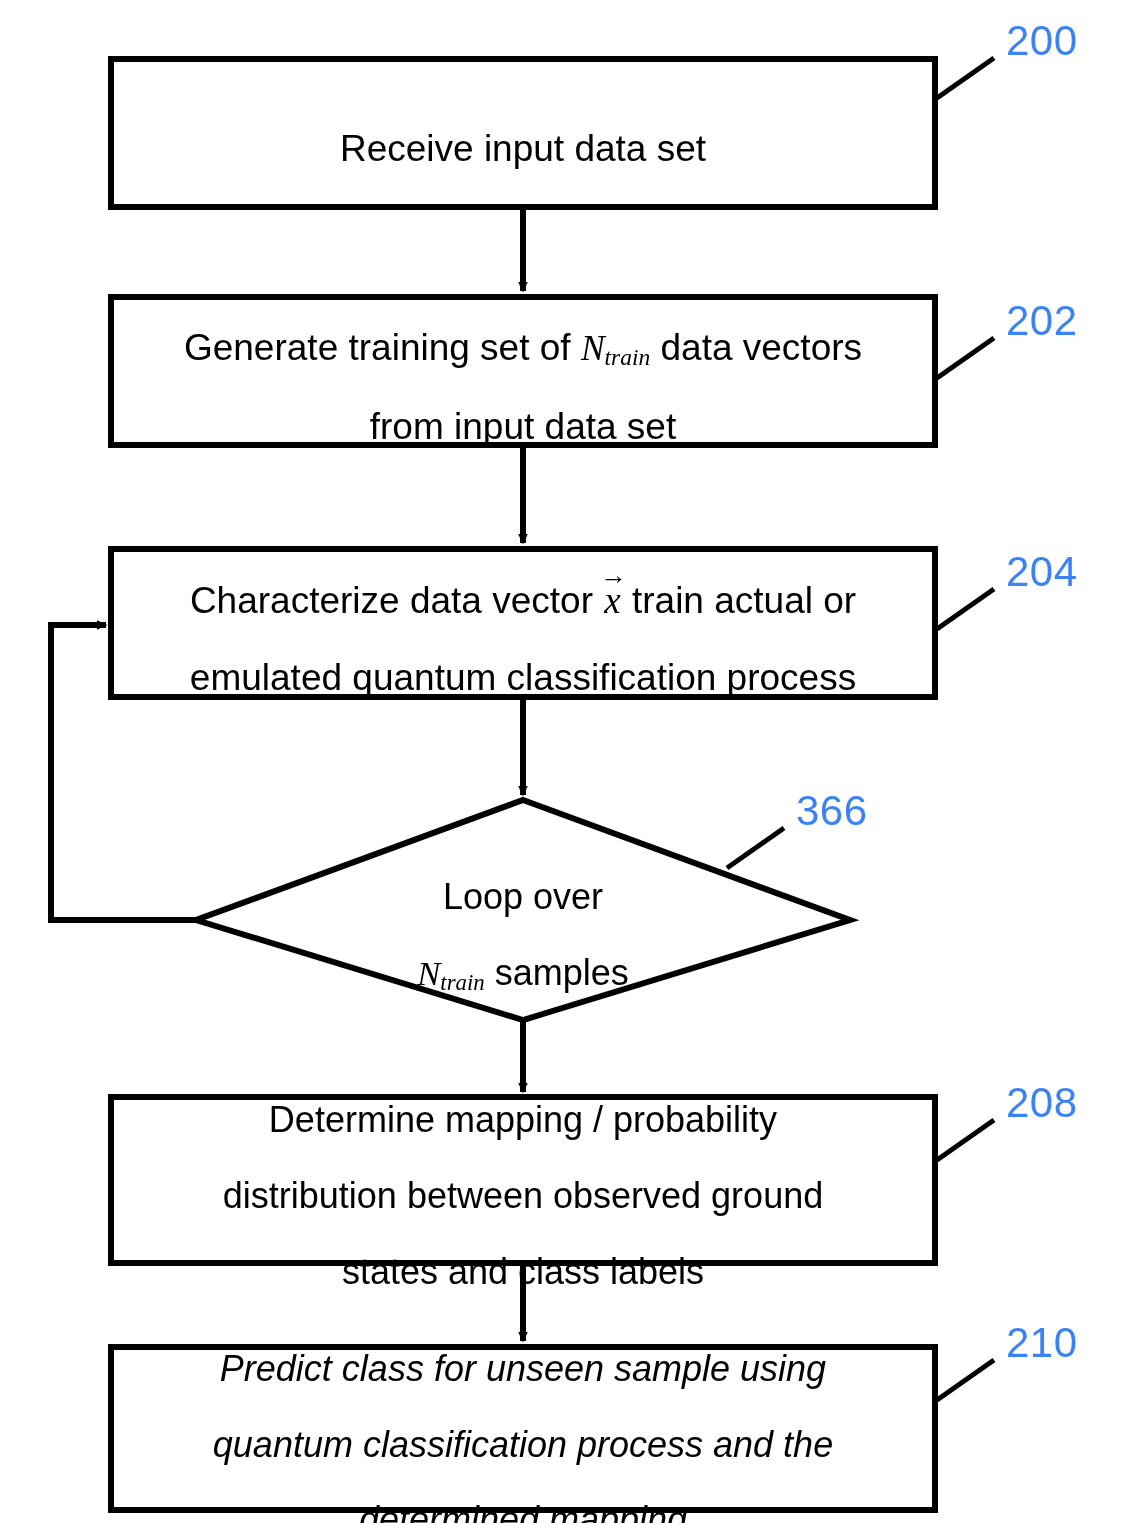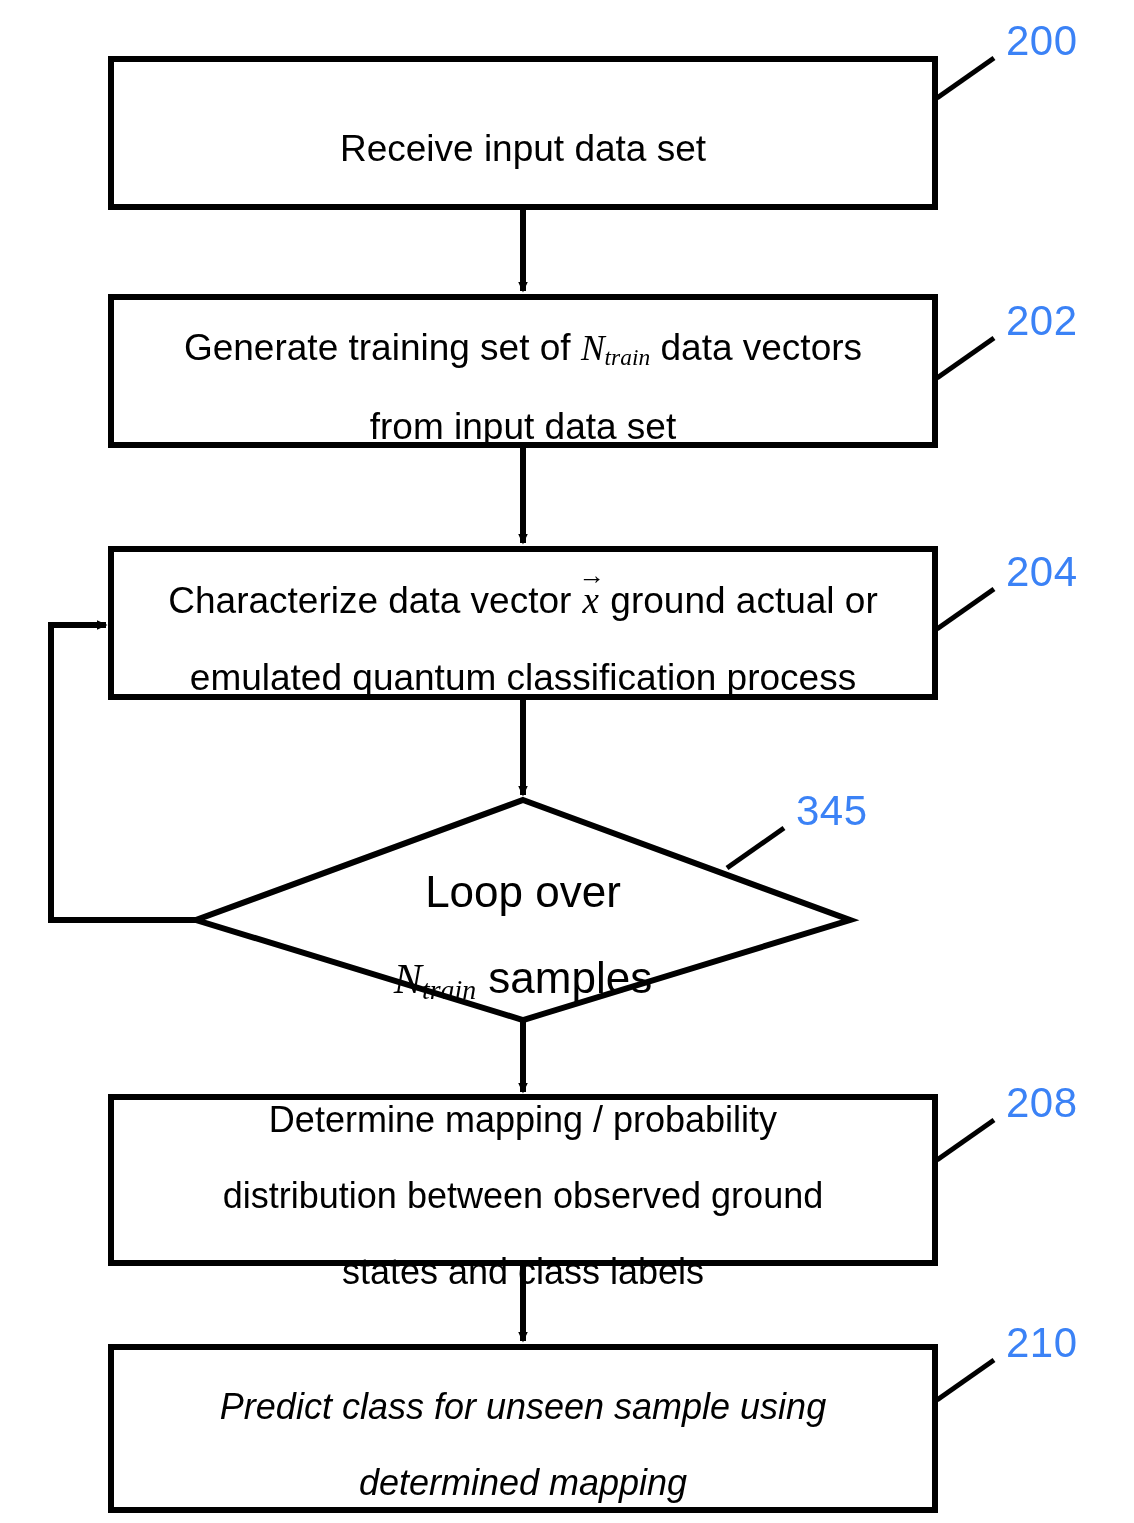--- a/index.html
+++ b/index.html
@@ -64,21 +64,21 @@
     left: 50%;
     transform: translateX(-46%);
     top: -0.60em;
     font-size: 0.72em;
     font-style: normal;
     line-height: 1;
   }
   .box-200 { left: 111px; top: 59px;   width: 824px; height: 148px; font-size: 37px; }
   .box-202 { left: 111px; top: 297px;  width: 824px; height: 148px; font-size: 37px; }
   .box-204 { left: 111px; top: 549px;  width: 824px; height: 148px; font-size: 37px; }
-  .dia-206 { left: 253px; top: 860px;  width: 540px; height: 120px; font-size: 44px; }
+  .dia-206 { left: 253px; top: 860px;  width: 540px; height: 120px; font-size: 36px; }
   .box-208 { left: 111px; top: 1097px; width: 824px; height: 166px; font-size: 36px; }
   .box-210 { left: 111px; top: 1347px; width: 824px; height: 163px; font-size: 36px; font-style: italic; }
 </style>
 </head>
 <body>
 
 <div id="figure">
 
   <svg width="1134" height="1523" viewBox="0 0 1134 1523">
     <defs>
@@ -127,21 +127,21 @@
 
   <div class="node-text box-202">
     <div>
       <span class="line"><span>Generate training set of </span><span class="mathvar"><span>N</span><sub>train</sub></span><span> data vectors</span></span>
       <span class="line">from input data set</span>
     </div>
   </div>
 
   <div class="node-text box-204">
     <div>
-      <span class="line"><span>Characterize data vector </span><span class="vecx"><span class="arw">→</span><span>x</span></span><span> ground actual or</span></span>
+      <span class="line"><span>Characterize data vector </span><span class="vecx"><span class="arw">→</span><span>x</span></span><span> train actual or</span></span>
       <span class="line">emulated quantum classification process</span>
     </div>
   </div>
 
   <div class="node-text dia-206">
     <div>
       <span class="line">Loop over</span>
       <span class="line"><span class="mathvar"><span>N</span><sub>train</sub></span><span> samples</span></span>
     </div>
   </div>
@@ -150,24 +150,25 @@
     <div>
       <span class="line">Determine mapping / probability</span>
       <span class="line">distribution between observed ground</span>
       <span class="line">states and class labels</span>
     </div>
   </div>
 
   <div class="node-text box-210">
     <div>
       <span class="line">Predict class for unseen sample using</span>
+      <span class="line">quantum classification process and the</span>
       <span class="line">determined mapping</span>
     </div>
   </div>
 
   <div class="ref-num" style="left:1006px; top:17px;">200</div>
   <div class="ref-num" style="left:1006px; top:297px;">202</div>
   <div class="ref-num" style="left:1006px; top:548px;">204</div>
-  <div class="ref-num" style="left:796px; top:787px;">345</div>
+  <div class="ref-num" style="left:796px; top:787px;">366</div>
   <div class="ref-num" style="left:1006px; top:1079px;">208</div>
   <div class="ref-num" style="left:1006px; top:1319px;">210</div>
 
 </div>
 
 </body></html>

